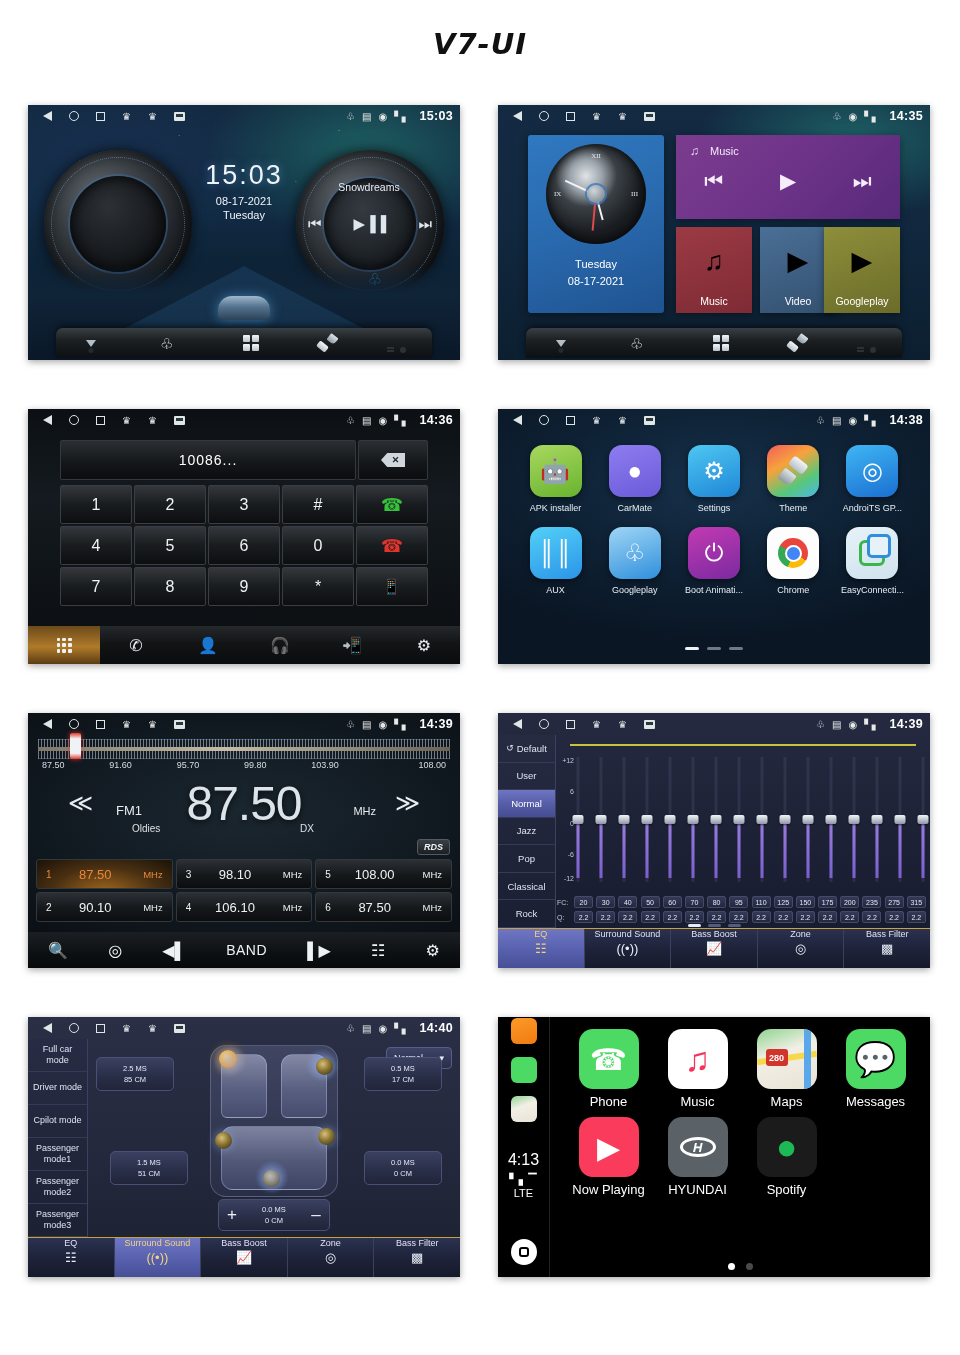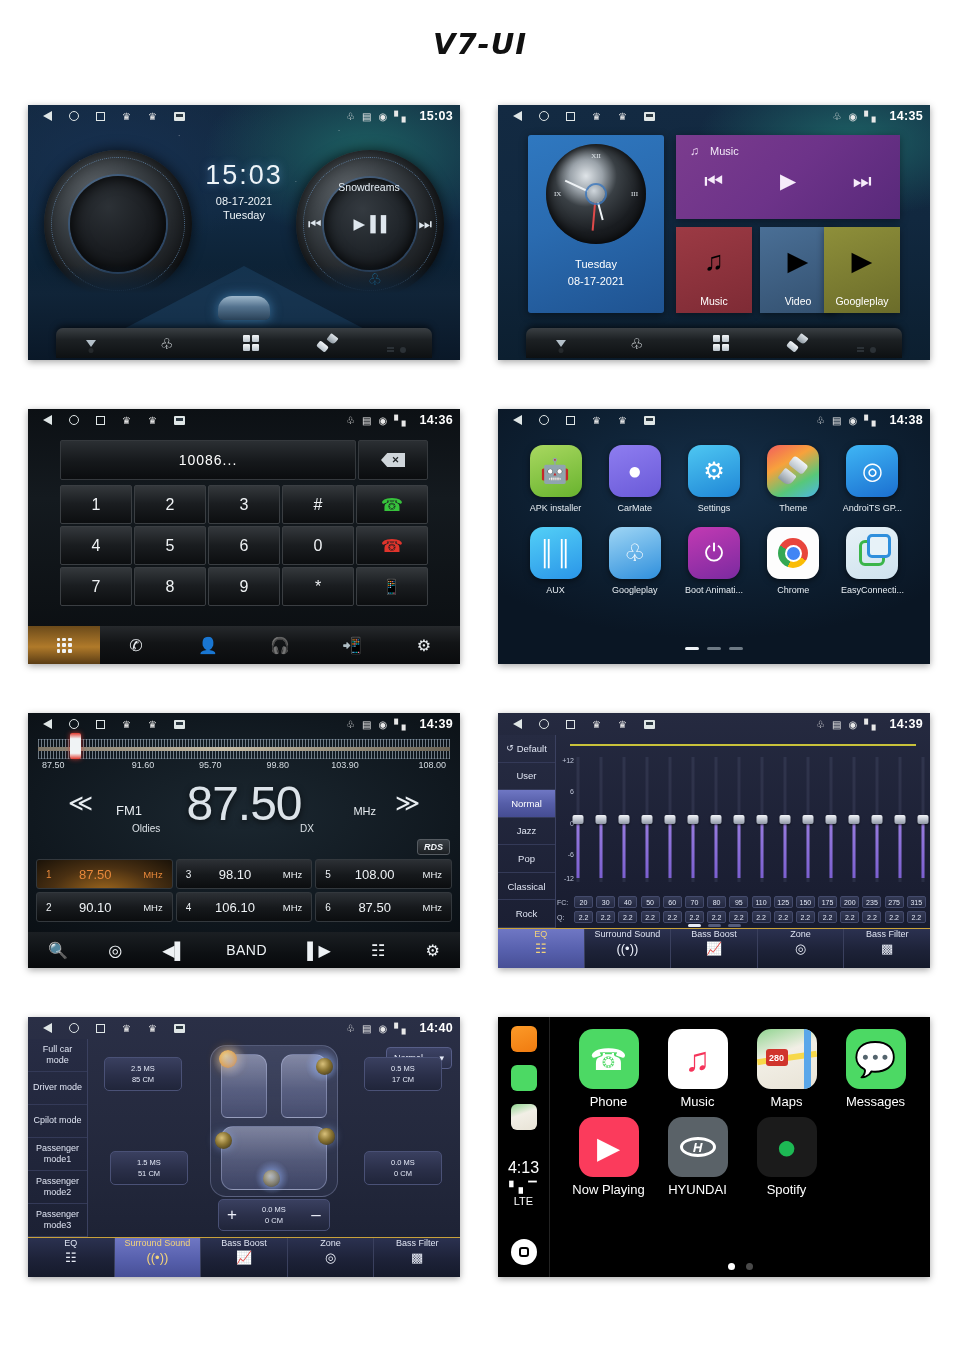--- a/index.html
+++ b/index.html
@@ -300,21 +300,21 @@
     background: radial-gradient(ellipse 90% 70% at 50% 40%, #1b2730 0%, #10181f 55%, #080c10 100%); }
   .tuner { position:absolute; left:10px; right:10px; top:26px; height:20px;
     background: repeating-linear-gradient(90deg, rgba(190,205,218,.55) 0 1px, transparent 1px 3px);
     border-top:1px solid rgba(160,180,200,.35); border-bottom:1px solid rgba(160,180,200,.3);}
   .tuner-bar { position:absolute; left:10px; right:10px; top:34px; height:4px;
     background: linear-gradient(90deg,#7d7567,#c6bca6 45%,#6a6355); }
   .tuner-cursor { position:absolute; left: 42px; top: 20px; width: 11px; height: 26px;
     background: linear-gradient(180deg,#e23b30,#f0f3f5 22%,#f0f3f5 78%,#e23b30);
     border-radius:2px; box-shadow:0 0 5px rgba(230,60,50,.8); }
   .tuner-labels { position:absolute; left:0; right:0; top:47px; display:flex; color:#d6dde3; font-size:9px; padding:0 14px; }
-  .tuner-labels span { flex:1; text-align:center; }
+  .tuner-labels span { flex:1; text-align:left; }
   .tuner-labels span:first-child { text-align:left; }
   .tuner-labels span:last-child { text-align:right; }
   .freq-big { position:absolute; left:0; right:0; top: 63px; text-align:center;
     color:#dce3e9; font-size: 48px; font-weight:500; letter-spacing:-1px;
     text-shadow: 0 2px 6px rgba(0,0,0,.7); }
   .band-lb { position:absolute; left: 88px; top: 90px; color:#e6ebef; font-size: 13px; }
   .mhz-lb  { position:absolute; right: 84px; top: 92px; color:#e6ebef; font-size: 11px; }
   .genre-lb{ position:absolute; left: 104px; top: 110px; color:#dbe1e6; font-size: 10px; }
   .dx-lb   { position:absolute; left: 272px; top: 110px; color:#dbe1e6; font-size: 10px; }
   .chev-l  { position:absolute; left: 40px; top: 76px; color:#e8edf1; font-size: 24px; }
@@ -408,39 +408,39 @@
     box-shadow:0 0 8px rgba(140,170,230,.6); }
   .glow { position:absolute; width: 34px; height: 34px; border-radius:50%;
     background: radial-gradient(circle, rgba(150,180,255,.55) 0%, rgba(120,150,240,0) 70%); }
   .sun { position:absolute; left: 8px; top: 4px; width: 18px; height: 18px; border-radius:50%;
     background: radial-gradient(circle at 38% 34%, #ffd36a, #f59b1b 60%, #d8750c);
     box-shadow: 0 0 12px rgba(250,170,40,.9); }
   .delay-box { position:absolute; width: 78px; height: 34px; border-radius: 5px;
     background: linear-gradient(180deg,#3a4060 0%, #2a2f49 55%, #20253a 100%);
     border:1px solid #4a5176; display:flex; flex-direction:column; align-items:center; justify-content:center;
     color:#e4e9f7; font-size: 7.5px; line-height: 1.5; }
-  .db-tl { left: 16px; top: 18px; }
+  .db-tl { left: 8px; top: 18px; }
   .db-bl { left: 22px; top: 112px; }
   .db-tr { right: 18px; top: 18px; }
   .db-br { right: 18px; top: 112px; }
   .stepper { position:absolute; left: 50%; transform:translateX(-50%); bottom: 6px;
     width: 112px; height: 32px; border-radius: 5px;
     background: linear-gradient(180deg,#3a4060 0%, #2a2f49 55%, #20253a 100%);
     border:1px solid #4a5176; display:flex; align-items:center; }
   .stepper .pm { width: 26px; text-align:center; color:#eef1fa; font-size: 17px; }
   .stepper .val { flex:1; text-align:center; color:#e4e9f7; font-size: 7.5px; line-height:1.5; }
   .mode-sel { position:absolute; right: 8px; top: 8px; width: 66px; height: 22px;
     background: linear-gradient(180deg,#3d4366,#2a2f49); border:1px solid #575e88; border-radius:4px;
     display:flex; align-items:center; justify-content:space-between; padding: 0 7px;
     color:#e7ebf8; font-size: 9px; }
 
   
   .p8 { position:absolute; inset:0; background:#000; display:flex; }
   .cp-rail { width: 52px; background:#000; border-right:1px solid #222;
-    display:flex; flex-direction:column; align-items:center; padding-top: 9px; }
+    display:flex; flex-direction:column; align-items:center; padding-top: 1px; }
   .cp-rail-ic { width: 26px; height: 26px; border-radius: 6px; margin-bottom: 13px; }
   .cp-time { color:#fff; font-size: 16px; margin-top: 16px; }
   .cp-sig { color:#fff; font-size: 11px; margin-top: 4px; letter-spacing:1px; }
   .cp-lte { color:#fff; font-size: 11px; margin-top: 1px; }
   .cp-home { margin-top: auto; margin-bottom: 12px; width: 26px; height: 26px; border-radius:50%;
     background:#fff; display:flex; align-items:center; justify-content:center; }
   .cp-home i { width: 10px; height:10px; border:2px solid #000; border-radius:3px; display:block; }
   .cp-main { flex:1; position:relative; padding: 12px 10px 0 14px; }
   .cp-grid { display:grid; grid-template-columns: repeat(4,1fr); grid-row-gap: 8px; justify-items:center; }
   .cp-app { width: 84px; display:flex; flex-direction:column; align-items:center; }

